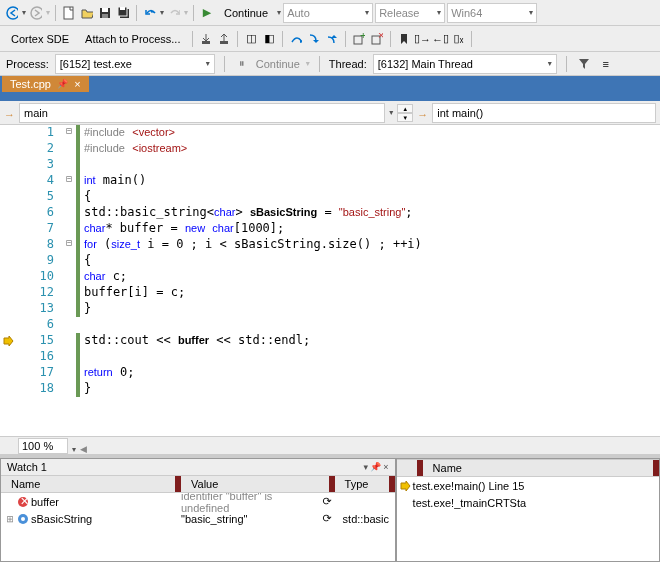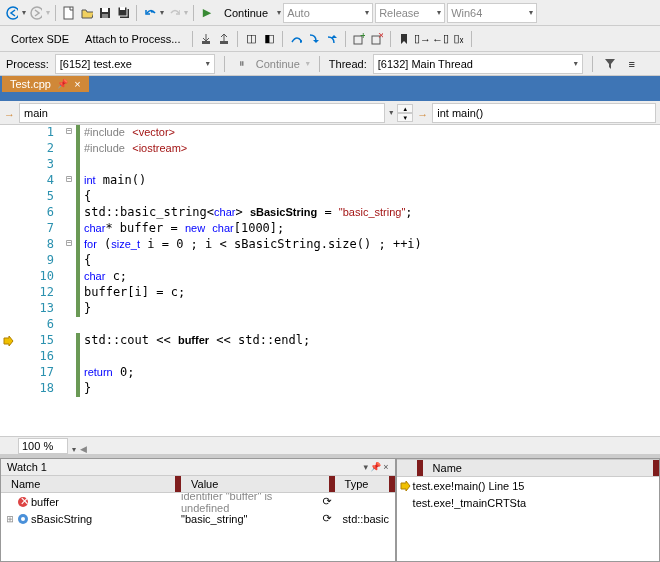--- a/index.html
+++ b/index.html
@@ -204,21 +204,21 @@
       <span>[6152] test.exe</span>
       <span style="flex:1"></span>
       <span style="font-size:8px;color:#555">▾</span>
     </span>
   <span class="sep"></span>
   <span class="ico" style="opacity:.5">⏸</span>
   <span style="color:#888">Continue</span>
   <span style="font-size:8px;color:#bbb">▾</span>
   <span class="sep"></span>
   <span class="lbl">Thread:</span>
-  <span class="sel" style="width:210px">
+  <span class="sel" style="width:184px">
       <span>[6132] Main Thread</span>
       <span style="flex:1"></span>
       <span style="font-size:8px;color:#555">▾</span>
     </span>
   <span class="sep"></span>
   <span class="ico">
       <svg width="12" height="12">
         <path d="M1 1 L11 1 L7 6 L7 11 L5 9 L5 6 Z" fill="#555"></path>
       </svg>
     </span>

